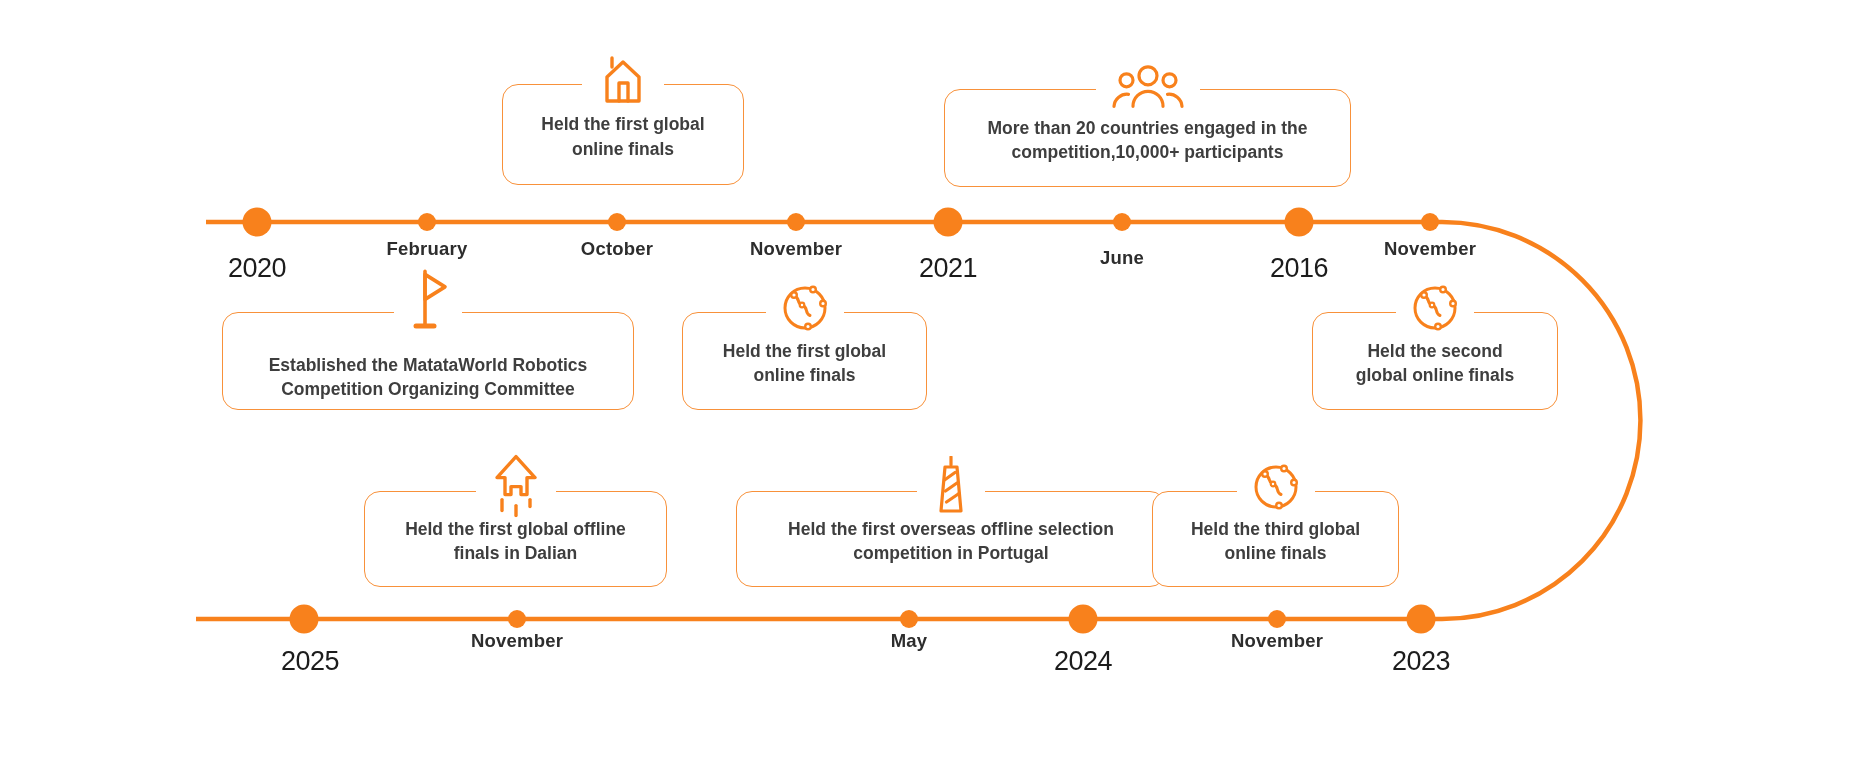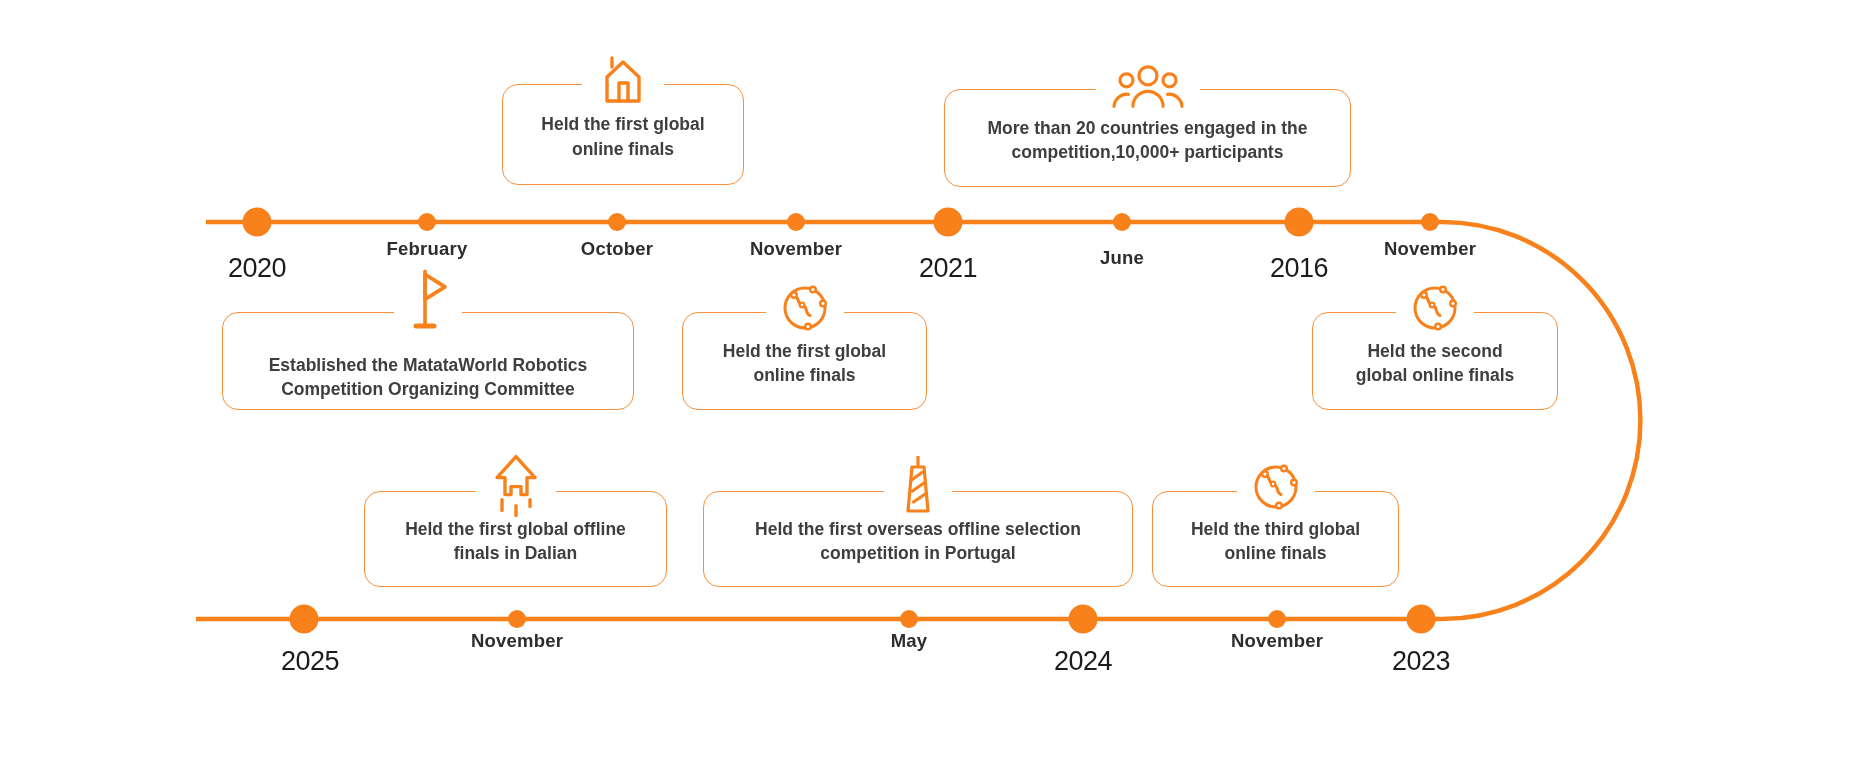--- a/index.html
+++ b/index.html
@@ -128,21 +128,21 @@
      <circle cx="14" cy="12" r="2.8" fill="#fff" stroke="#F8811C" stroke-width="2.4"></circle>
      <circle cx="33" cy="6.5" r="2.8" fill="#fff" stroke="#F8811C" stroke-width="2.4"></circle>
      <circle cx="43" cy="20.5" r="2.8" fill="#fff" stroke="#F8811C" stroke-width="2.4"></circle>
      <circle cx="28" cy="43.5" r="2.8" fill="#fff" stroke="#F8811C" stroke-width="2.4"></circle>
      <circle cx="22" cy="22" r="2.3" fill="#fff" stroke="#F8811C" stroke-width="2.2"></circle>
           </svg>
         </span>
         <div class="event-text" style="color: rgb(62, 62, 62);">Held the second
 global online finals</div>
       </div>
-      <div class="event-box" style="left: 703px; top: 491px; width: 430px; height: 96px; border-color: rgb(248, 145, 58);">
+      <div class="event-box" style="left: 736px; top: 491px; width: 430px; height: 96px; border-color: rgb(248, 145, 58);">
         <span class="event-icon" style="transform: translate(-50%, -60%);">
           <svg class="icon-svg" width="40" height="60" viewBox="0 0 40 60">
      <path d="M20 1 V9" fill="none" stroke="#F8811C" stroke-linecap="round" stroke-linejoin="round" stroke-width="3.2"></path>
      <path d="M14 11 H26 L30 55 H10 Z" fill="none" stroke="#F8811C" stroke-linecap="round" stroke-linejoin="round" stroke-width="3.2"></path>
      <path d="M13.5 24 L24 16.5" fill="none" stroke="#F8811C" stroke-linecap="round" stroke-linejoin="round" stroke-width="3.2"></path>
      <path d="M14.5 35 L26 27" fill="none" stroke="#F8811C" stroke-linecap="round" stroke-linejoin="round" stroke-width="3.2"></path>
      <path d="M15.5 46 L28 37.5" fill="none" stroke="#F8811C" stroke-linecap="round" stroke-linejoin="round" stroke-width="3.2"></path>
           </svg>
         </span>
         <div class="event-text" style="color: rgb(62, 62, 62);">Held the first overseas offline selection

